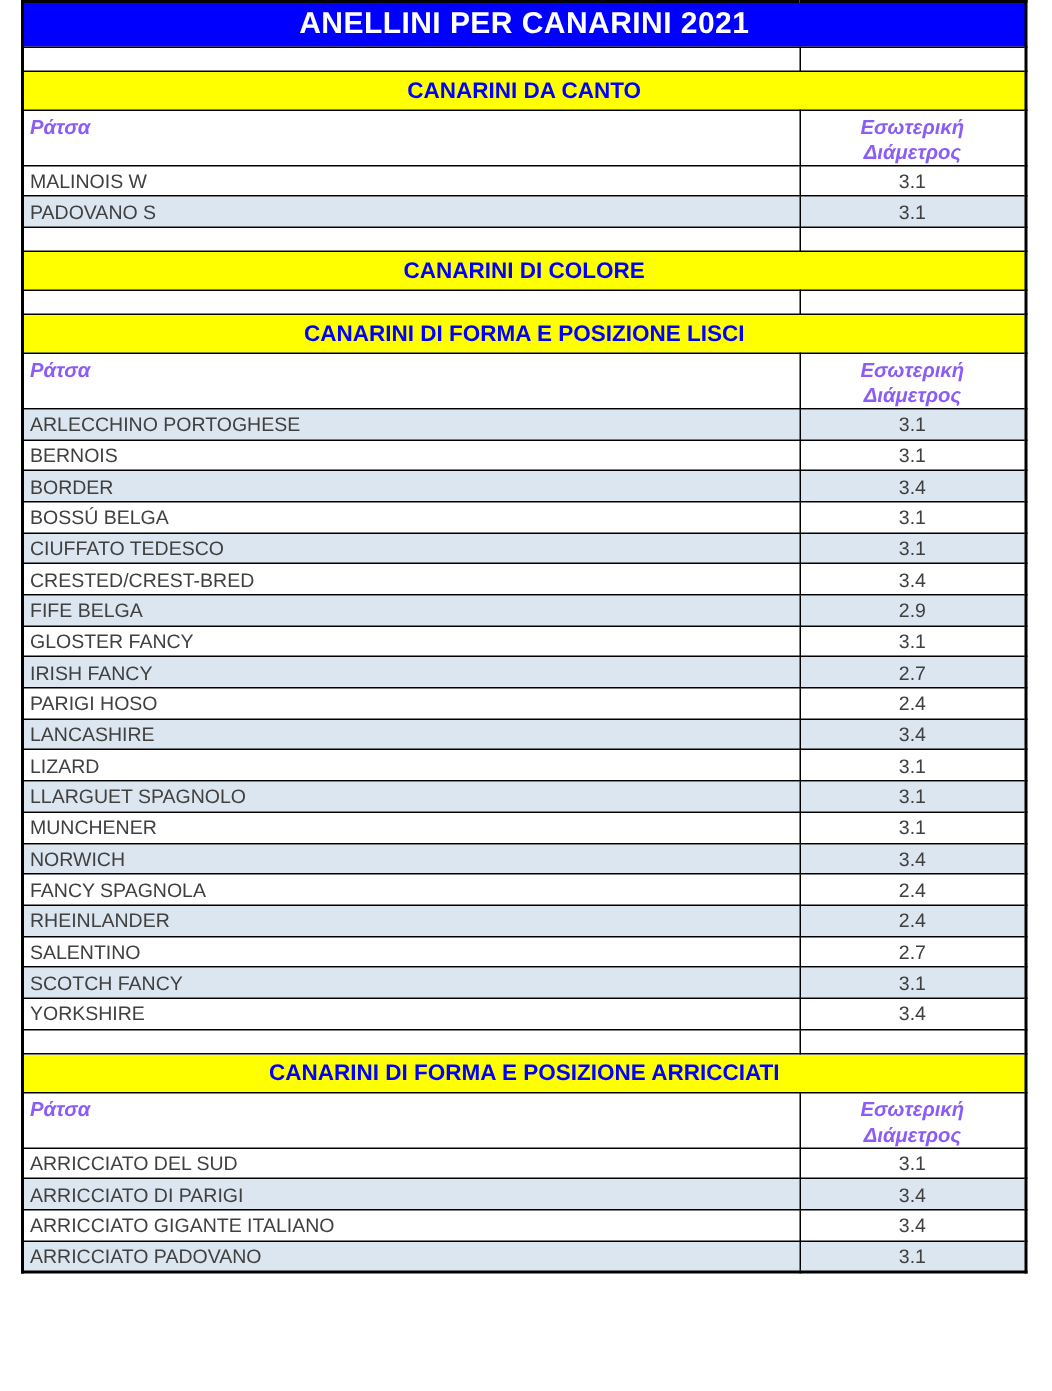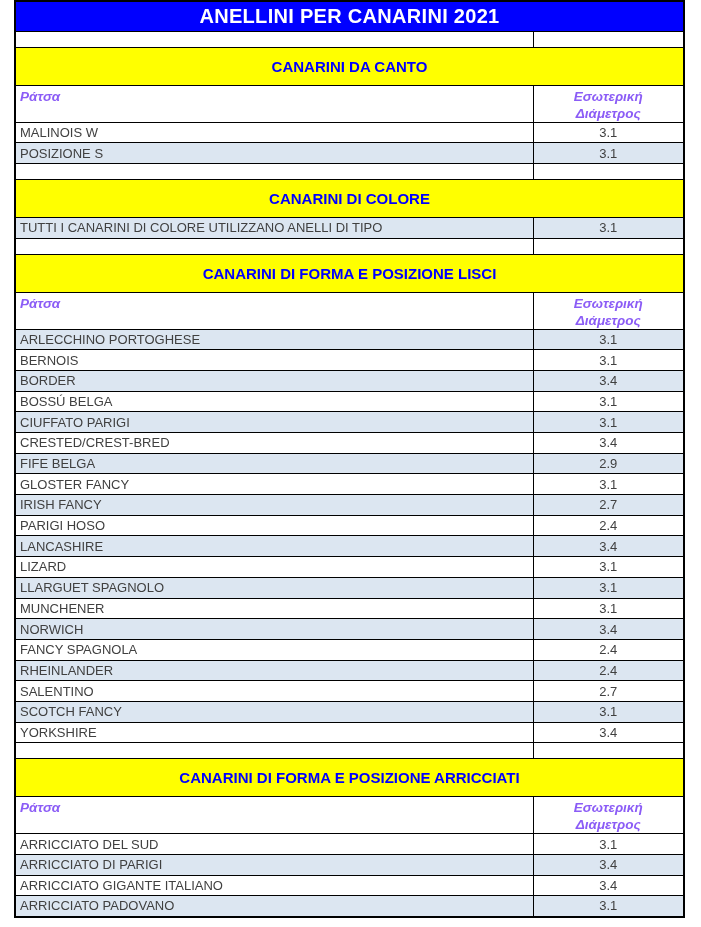--- a/index.html
+++ b/index.html
@@ -22,21 +22,21 @@
   }
   col.c1{width:518px;}
   col.c2{width:151px;}
   tr.title-row td{
     height:30px;background:#0000FF;color:#FFFFFF;
     font-weight:700;font-size:20px;text-align:center;
     letter-spacing:0.3px;
   }
   tr.spacer-row td{height:16px;background:#FFFFFF;}
   tr.section-row td{
-    height:38px;background:#FFFF00;color:#0000FF;
+    height:26px;background:#FFFF00;color:#0000FF;
     font-weight:700;font-size:15px;text-align:center;
   }
   tr.colhead-row td{
     height:37px;font-weight:700;font-style:italic;color:#8b5cf6;
     vertical-align:top;padding-top:2px;font-size:13.5px;line-height:17px;
   }
   tr.colhead-row td.num{text-align:center;}
   tr.data-row td{height:20.7px;}
   tr.data-row td.num{text-align:center;}
   tr.data-row.alt td{background:#DCE6F1;}
@@ -66,33 +66,29 @@
           <td class="num">
             <div>Εσωτερική</div>
             <div>Διάμετρος</div>
           </td>
         </tr>
         <tr class="data-row">
           <td>MALINOIS W</td>
           <td class="num">3.1</td>
         </tr>
         <tr class="data-row alt">
-          <td>POSIZIONE S</td>
+          <td>PADOVANO S</td>
           <td class="num">3.1</td>
         </tr>
         <tr class="spacer-row">
           <td></td>
           <td></td>
         </tr>
         <tr class="section-row">
           <td colspan="2">CANARINI DI COLORE</td>
-        </tr>
-        <tr class="data-row alt">
-          <td>TUTTI I CANARINI DI COLORE UTILIZZANO ANELLI DI TIPO</td>
-          <td class="num">3.1</td>
         </tr>
         <tr class="spacer-row">
           <td></td>
           <td></td>
         </tr>
         <tr class="section-row">
           <td colspan="2">CANARINI DI FORMA E POSIZIONE LISCI</td>
         </tr>
         <tr class="colhead-row">
           <td>Ράτσα</td>
@@ -111,21 +107,21 @@
         </tr>
         <tr class="data-row alt">
           <td>BORDER</td>
           <td class="num">3.4</td>
         </tr>
         <tr class="data-row">
           <td>BOSSÚ BELGA</td>
           <td class="num">3.1</td>
         </tr>
         <tr class="data-row alt">
-          <td>CIUFFATO PARIGI</td>
+          <td>CIUFFATO TEDESCO</td>
           <td class="num">3.1</td>
         </tr>
         <tr class="data-row">
           <td>CRESTED/CREST-BRED</td>
           <td class="num">3.4</td>
         </tr>
         <tr class="data-row alt">
           <td>FIFE BELGA</td>
           <td class="num">2.9</td>
         </tr>

